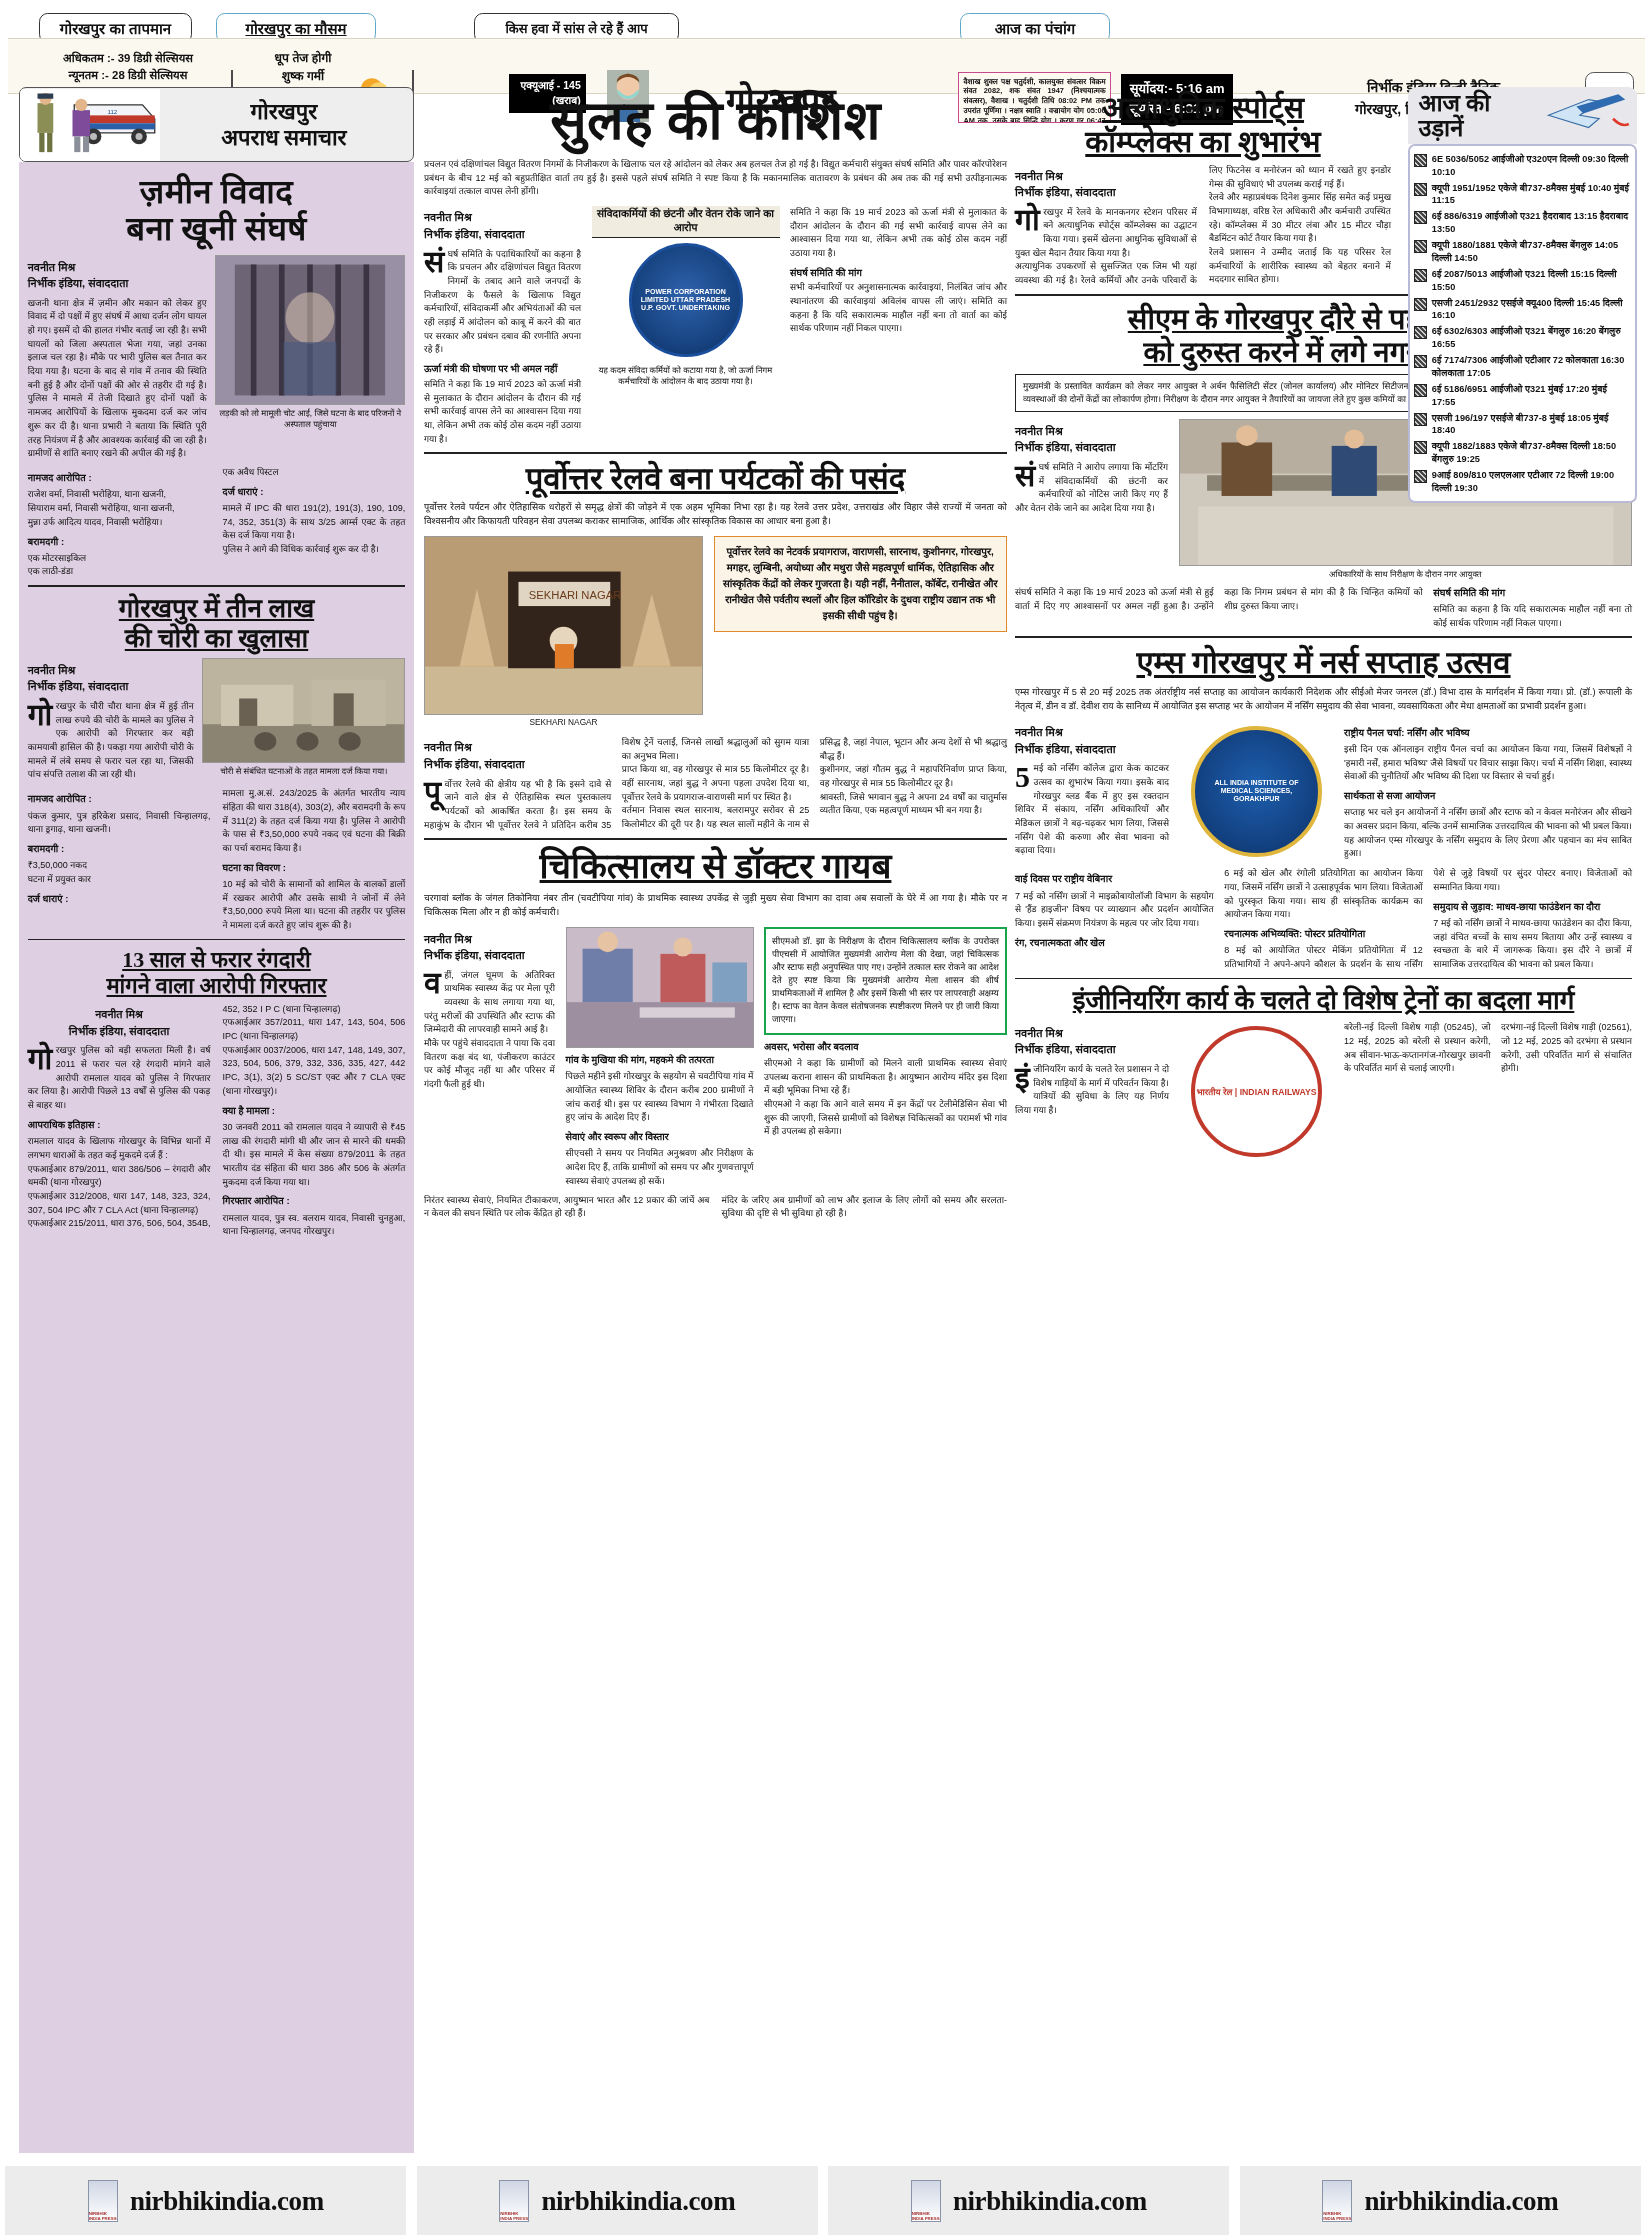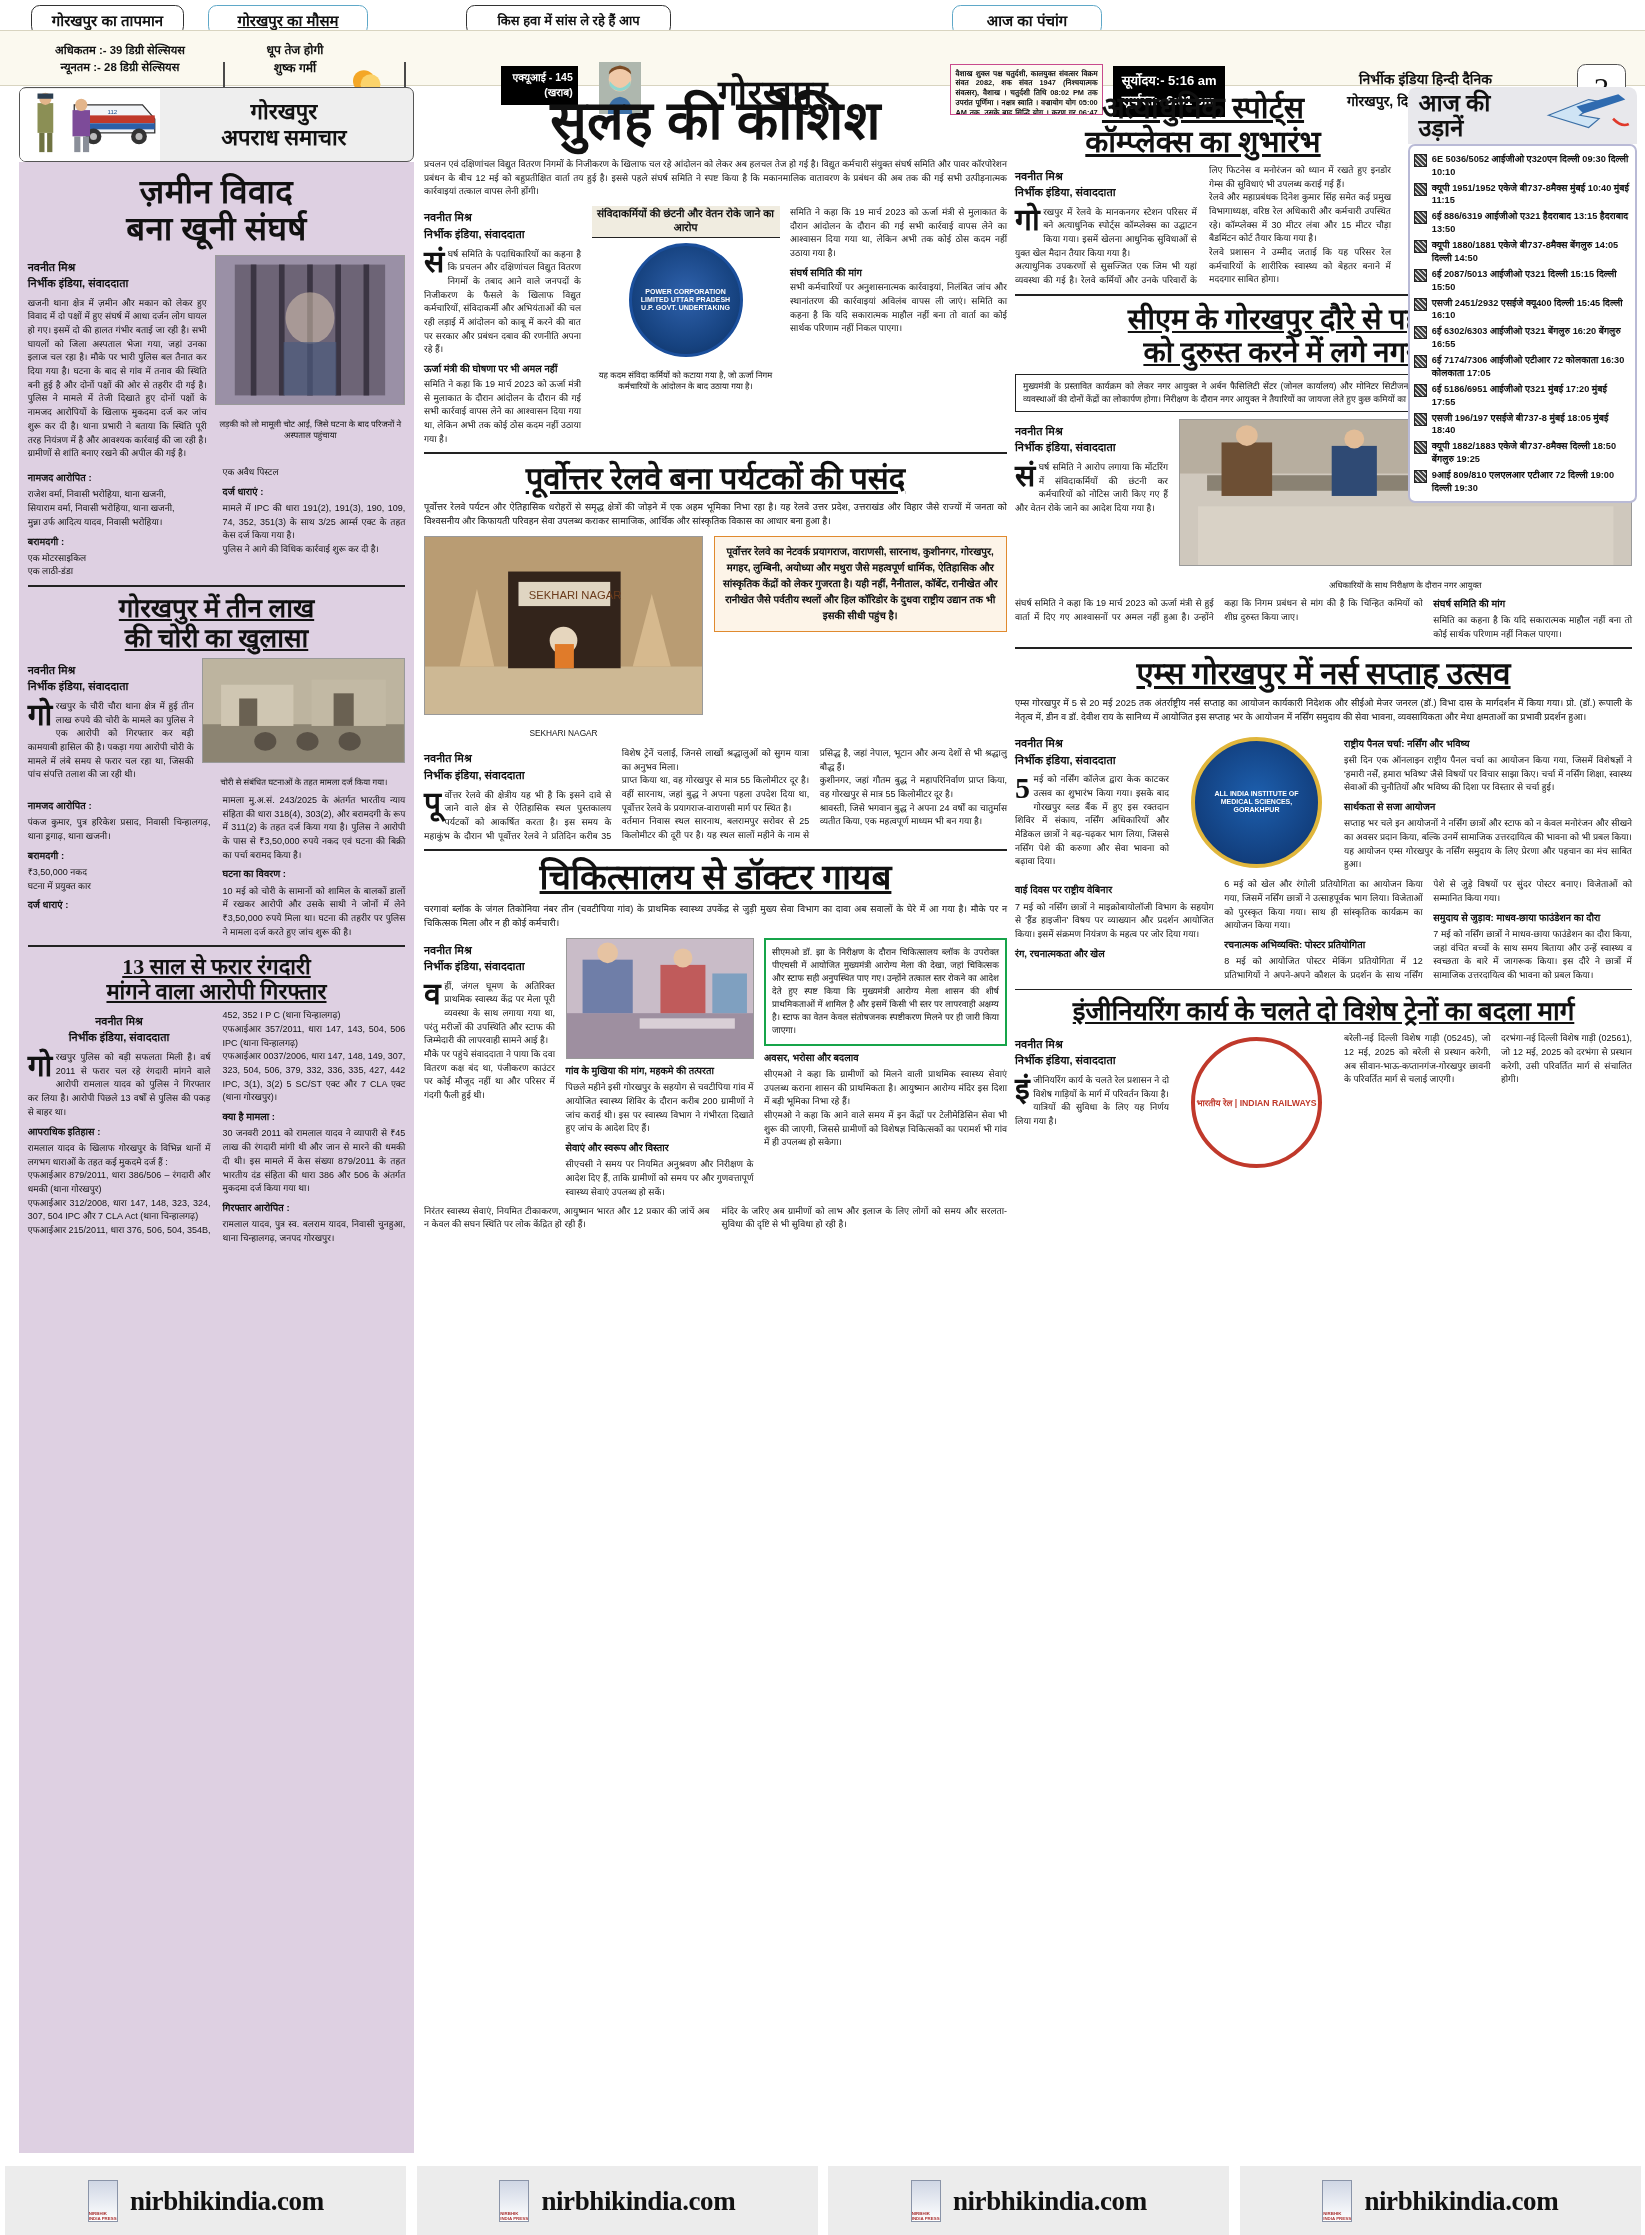--- a/index.html
+++ b/index.html
@@ -6,21 +6,21 @@
   * { box-sizing: border-box; }
   html, body { margin:0; padding:0; }
   body {
     width:1646px; height:2236px;
     background:#ffffff;
     font-family:"Liberation Sans", sans-serif;
     color:#111;
     overflow:hidden;
     position:relative;
   }
-  .page { width:1345px; height:2236px; position:relative; padding:0; }
+  .page { width:1345px; height:2236px; position:relative; padding:8px; }
 
   
   .topstrip { position:relative; height:87px; width:1646px; }
   .tabrow { position:absolute; top:5.2px; left:0; width:1646px; height:31px; }
   .tab {
     position:absolute; top:0; height:30px;
     border:1.7px solid #333; border-radius:8.7px;
     background:#fff; display:flex; align-items:center; justify-content:center;
     font-weight:bold; font-size:15px; padding:0 8.7px; white-space:nowrap;
   }
@@ -94,21 +94,21 @@
                line-height:1.6; font-weight:bold; text-align:center; }
   .greenbox { border:2.6px solid #17a44a; padding:6.1px; font-size:8.7px; line-height:1.5; text-align:justify; }
 
   .photo { background:linear-gradient(160deg,#c9ccd4,#8e939e 55%,#6e737d); position:relative;
            overflow:hidden; border:0.9px solid #999; }
   .photo.warm { background:linear-gradient(155deg,#d8c8ae,#a98e6a 50%,#7d6344); }
   .photo.room { background:linear-gradient(150deg,#dcd6cb,#b7ada0 55%,#8d8376); }
   .photo.clinic { background:linear-gradient(150deg,#d6cfd8,#b1a4b4 55%,#8a7c8d); }
   .photo.jail { background:linear-gradient(160deg,#bdb4c4,#8d8396 60%,#5f5768); }
   .photo.house { background:linear-gradient(155deg,#cfc9bd,#a49c8e 55%,#7b7466); }
-  .capt { font-size:8.3px; text-align:center; padding:1.7px;margin-top:11px; }
+  .capt { font-size:8.3px; text-align:center; padding:1.7px; }
 
   
   .logo-circ { width:131px; height:131px; border-radius:50%; margin:5.2px auto;
                display:flex; align-items:center; justify-content:center; flex-direction:column;
                text-align:center; font-size:7px; font-weight:bold; color:#fff; line-height:1.15; padding:8.7px; }
   .logo-pcl { background:radial-gradient(circle at 50% 45%, #2f62ad 0%, #16427f 65%, #0d2d5c 100%);
               border:3.5px solid #1b4f9c; }
   .logo-aiims { background:radial-gradient(circle at 50% 45%, #1d5fae 0%, #123f7e 70%, #0a2a58 100%);
                 border:4.4px solid #e0b63c; }
   .logo-rail { width:131px; height:131px; border-radius:50%; border:4.4px solid #c0392b;

